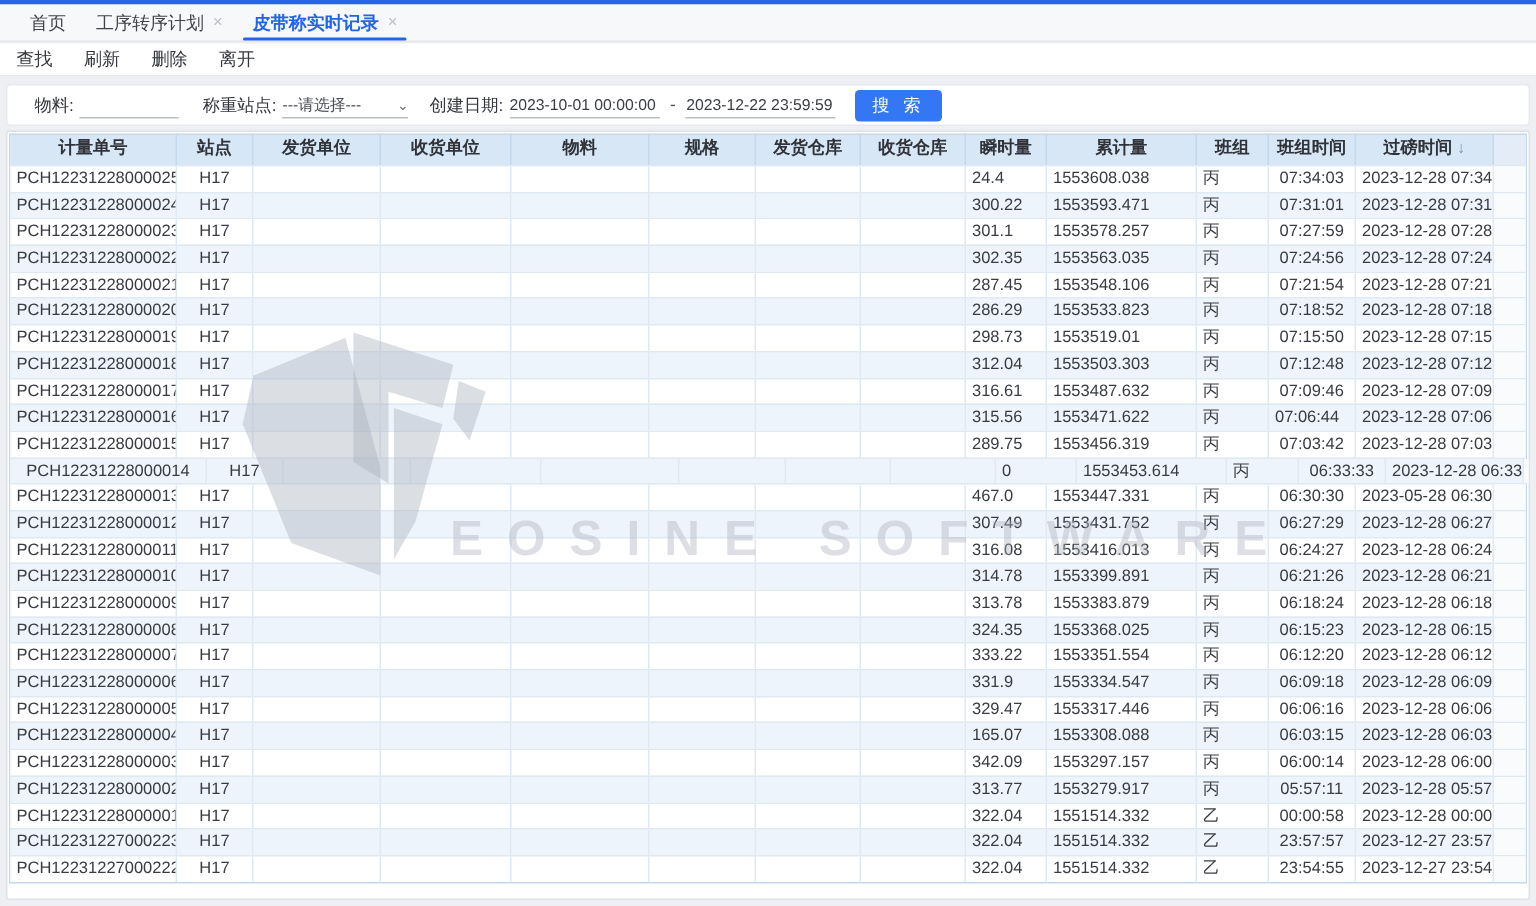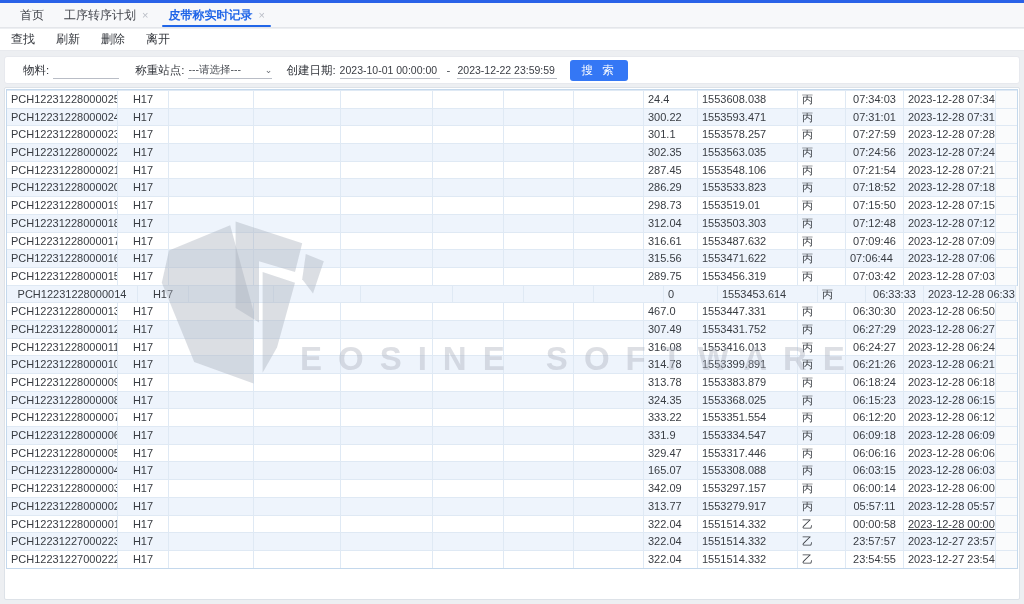--- a/index.html
+++ b/index.html
@@ -93,20 +93,36 @@
   </div>
   <span class="f-label">创建日期:</span>
   <input class="u-input inp-date" value="2023-10-01 00:00:00" style="">
   <span class="dash">-</span>
   <input class="u-input inp-date" value="2023-12-22 23:59:59" style="">
   <button class="search-btn">搜 索</button>
 </div>
 
 <div class="table-panel">
   <div class="grid">
+    <div class="thead">
+        <div class="th" style="width: 111px;">计量单号</div>
+        <div class="th" style="width: 51px;">站点</div>
+        <div class="th" style="width: 85px;">发货单位</div>
+        <div class="th" style="width: 87px;">收货单位</div>
+        <div class="th" style="width: 92px;">物料</div>
+        <div class="th" style="width: 71px;">规格</div>
+        <div class="th" style="width: 70px;">发货仓库</div>
+        <div class="th" style="width: 70px;">收货仓库</div>
+        <div class="th" style="width: 54px;">瞬时量</div>
+        <div class="th" style="width: 100px;">累计量</div>
+        <div class="th" style="width: 48px;">班组</div>
+        <div class="th" style="width: 58px;">班组时间</div>
+        <div class="th" style="width: 92px;">过磅时间<span class="sort"> ↓</span></div>
+        <div class="th fill"></div>
+      </div>
     <div>
         <div class="tr">
           <div class="td" style="width: 111px; text-align: center;">PCH12231228000025</div>
           <div class="td" style="width: 51px; text-align: center;">H17</div>
           <div class="td" style="width: 85px; text-align: center;"></div>
           <div class="td" style="width: 87px; text-align: center;"></div>
           <div class="td" style="width: 92px; text-align: center;"></div>
           <div class="td" style="width: 71px; text-align: center;"></div>
           <div class="td" style="width: 70px; text-align: center;"></div>
           <div class="td" style="width: 70px; text-align: center;"></div>
@@ -299,21 +315,21 @@
           <div class="td" style="width: 85px; text-align: center;"></div>
           <div class="td" style="width: 87px; text-align: center;"></div>
           <div class="td" style="width: 92px; text-align: center;"></div>
           <div class="td" style="width: 71px; text-align: center;"></div>
           <div class="td" style="width: 70px; text-align: center;"></div>
           <div class="td" style="width: 70px; text-align: center;"></div>
           <div class="td" style="width: 54px; text-align: left;">467.0</div>
           <div class="td" style="width: 100px; text-align: left;">1553447.331</div>
           <div class="td" style="width: 48px; text-align: left;">丙</div>
           <div class="td" style="width: 58px; text-align: center;">06:30:30</div>
-          <div class="td" style="width: 92px; text-align: center;">2023-12-28 06:50</div>
+          <div class="td" style="width: 92px; text-align: center;">2023-05-28 06:30</div>
           <div class="td fill"></div>
         </div>
         <div class="tr alt">
           <div class="td" style="width: 111px; text-align: center;">PCH12231228000012</div>
           <div class="td" style="width: 51px; text-align: center;">H17</div>
           <div class="td" style="width: 85px; text-align: center;"></div>
           <div class="td" style="width: 87px; text-align: center;"></div>
           <div class="td" style="width: 92px; text-align: center;"></div>
           <div class="td" style="width: 71px; text-align: center;"></div>
           <div class="td" style="width: 70px; text-align: center;"></div>
@@ -491,21 +507,21 @@
           <div class="td" style="width: 85px; text-align: center;"></div>
           <div class="td" style="width: 87px; text-align: center;"></div>
           <div class="td" style="width: 92px; text-align: center;"></div>
           <div class="td" style="width: 71px; text-align: center;"></div>
           <div class="td" style="width: 70px; text-align: center;"></div>
           <div class="td" style="width: 70px; text-align: center;"></div>
           <div class="td" style="width: 54px; text-align: left;">322.04</div>
           <div class="td" style="width: 100px; text-align: left;">1551514.332</div>
           <div class="td" style="width: 48px; text-align: left;">乙</div>
           <div class="td" style="width: 58px; text-align: center;">00:00:58</div>
-          <div class="td" style="width: 92px; text-align: right; text-decoration: underline;">2023-12-28 00:00</div>
+          <div class="td" style="width: 92px; text-align: right;">2023-12-28 00:00</div>
           <div class="td fill"></div>
         </div>
         <div class="tr alt">
           <div class="td" style="width: 111px; text-align: center;">PCH12231227000223</div>
           <div class="td" style="width: 51px; text-align: center;">H17</div>
           <div class="td" style="width: 85px; text-align: center;"></div>
           <div class="td" style="width: 87px; text-align: center;"></div>
           <div class="td" style="width: 92px; text-align: center;"></div>
           <div class="td" style="width: 71px; text-align: center;"></div>
           <div class="td" style="width: 70px; text-align: center;"></div>

